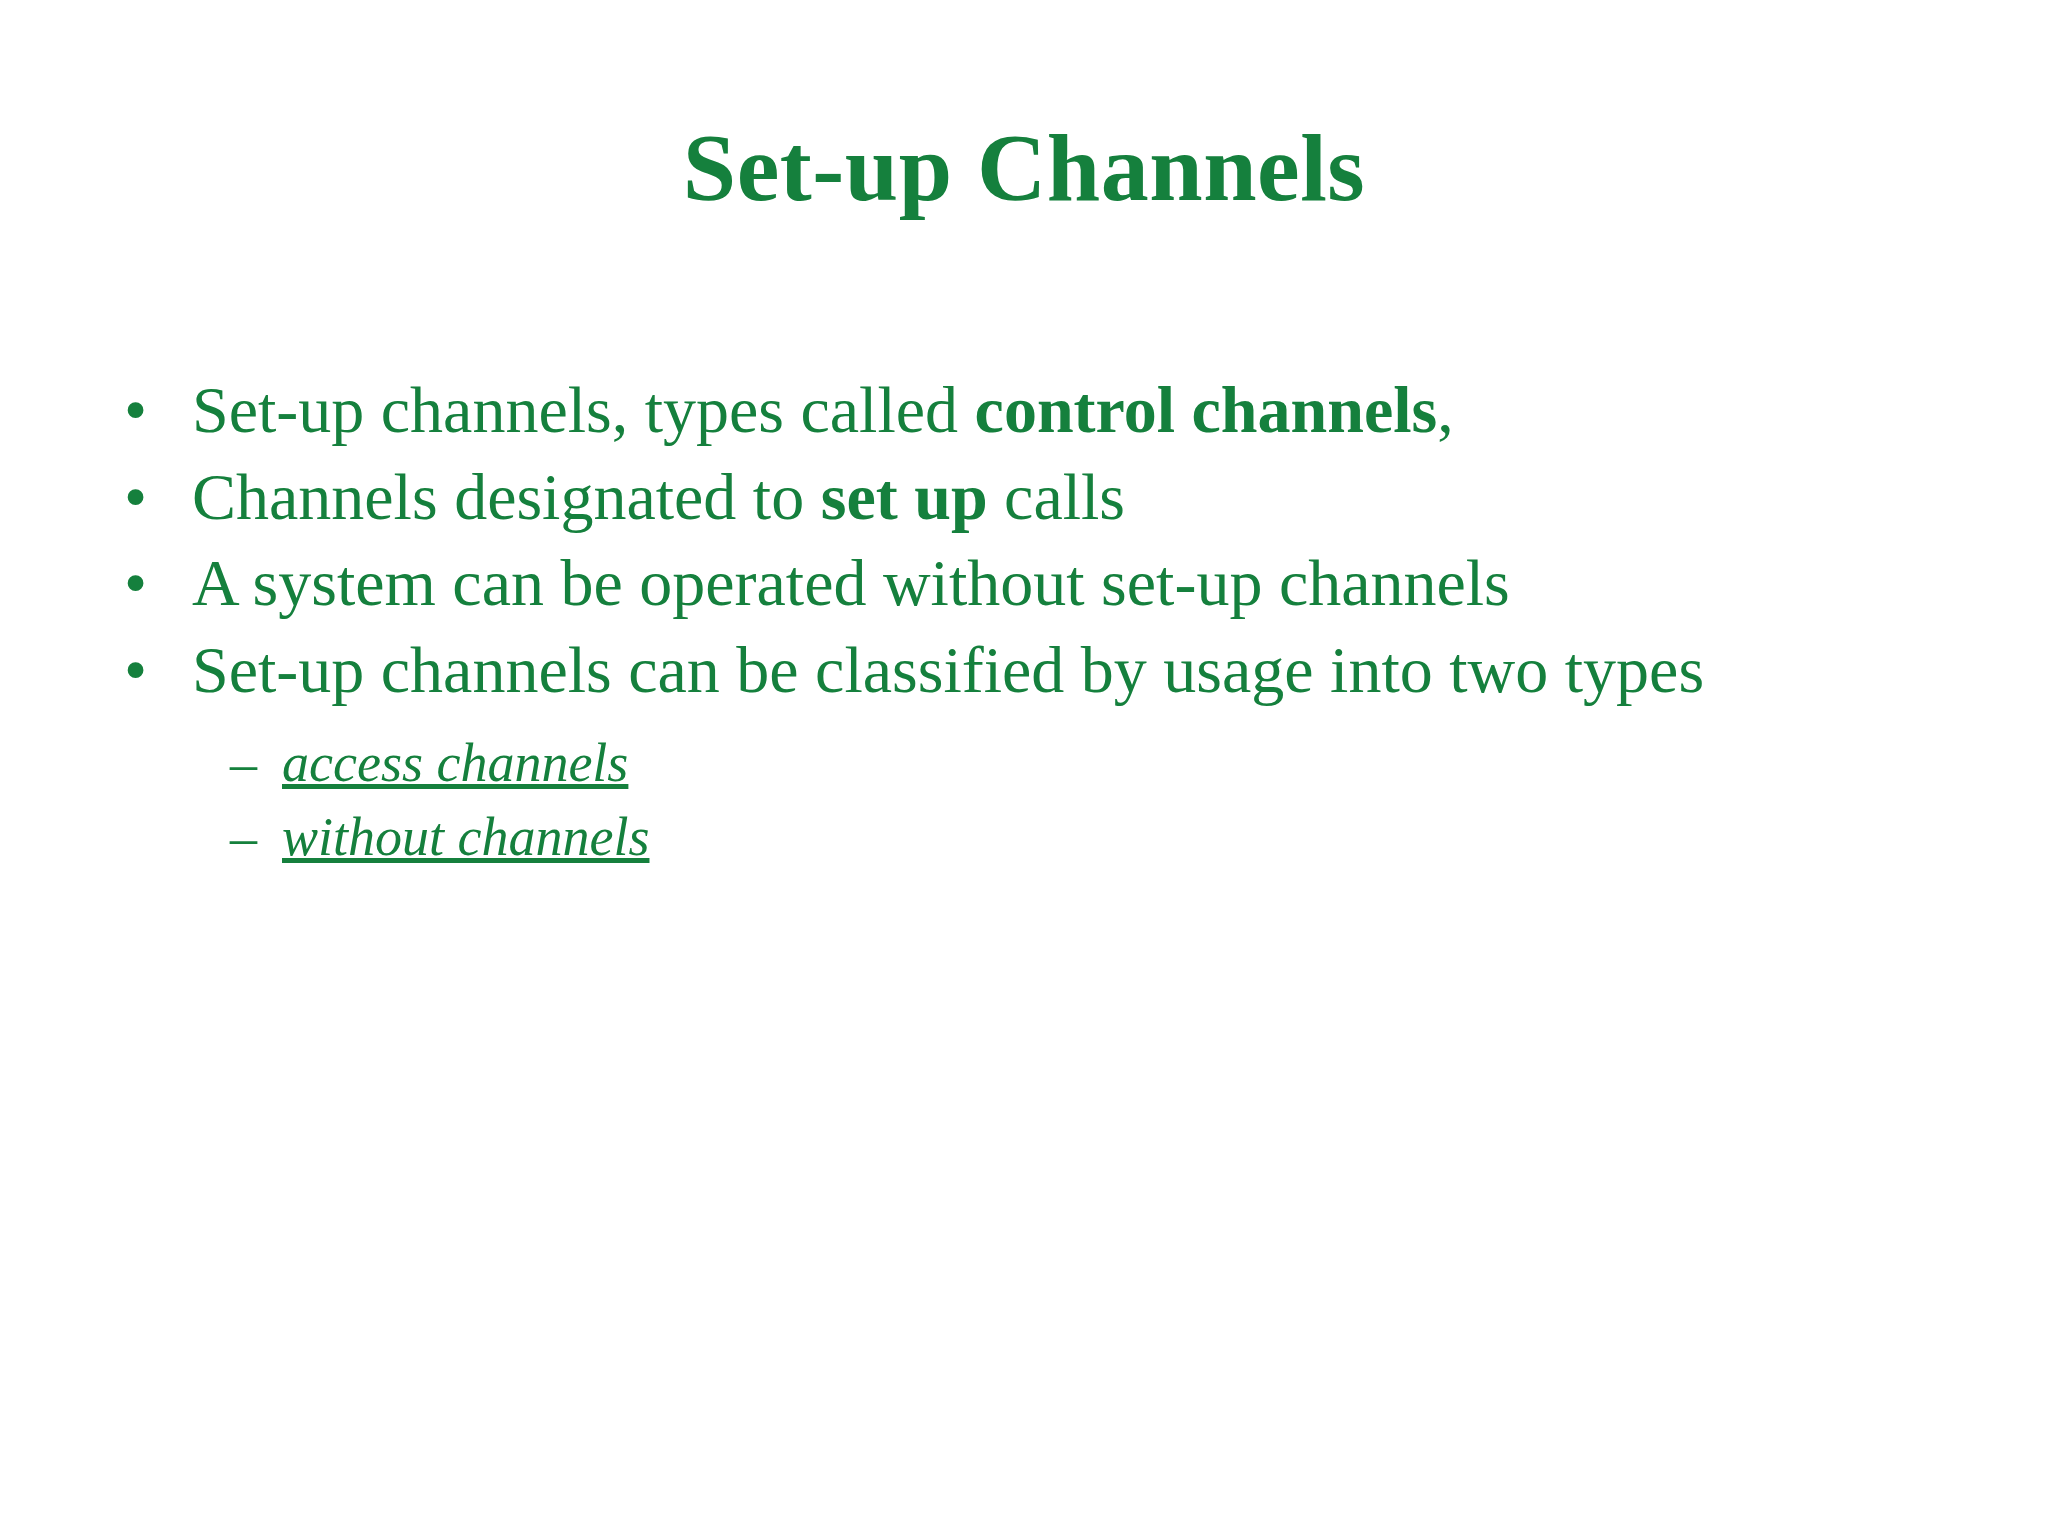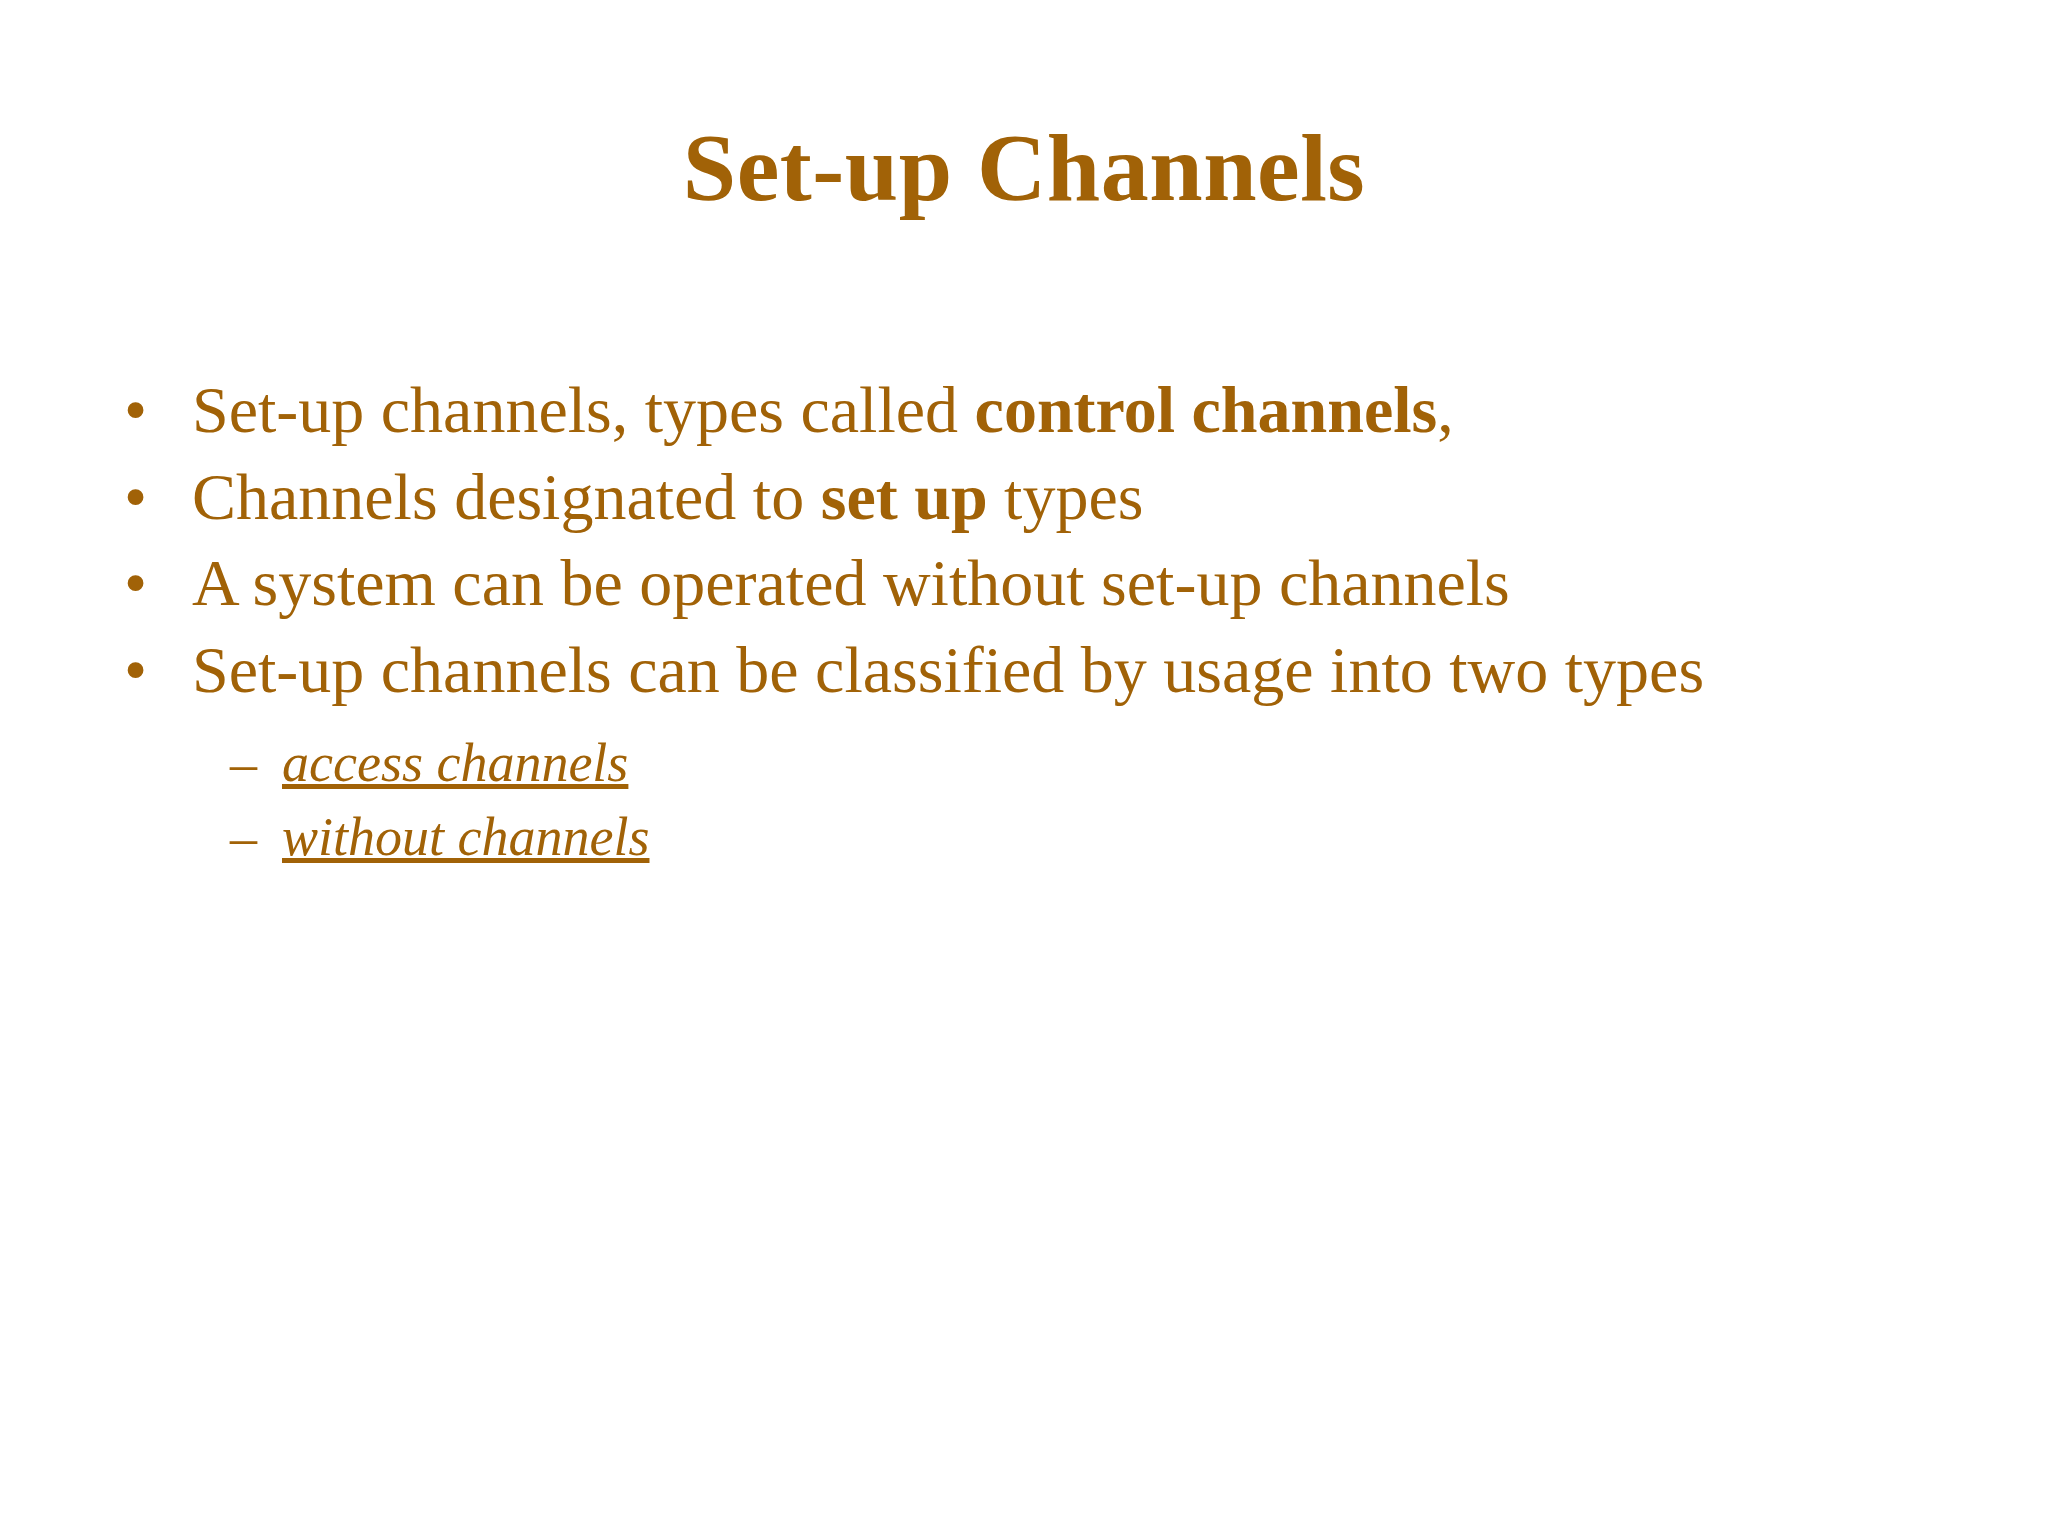--- a/index.html
+++ b/index.html
@@ -9,21 +9,21 @@
     background: #ffffff;
   }
 
   #slide {
     position: relative;
     width: 2048px;
     height: 1384px;
     background: #ffffff;
     overflow: hidden;
     font-family: "Liberation Serif", "DejaVu Serif", serif;
-    color: #a16207;
+    color: #15803d;
     -webkit-font-smoothing: antialiased;
   }
 
   
   #slide-title {
     position: absolute;
     top: 118px;
     left: 0;
     width: 2048px;
     text-align: center;
@@ -109,21 +109,21 @@
 
   <div id="body-list">
 
     <div class="bullet-row">
       <span class="bullet-marker">•</span>
       <span class="bullet-text"><span>Set-up channels, types called </span><span class="em-bold-italic">control channels</span><span>,</span></span>
     </div>
 
     <div class="bullet-row">
       <span class="bullet-marker">•</span>
-      <span class="bullet-text"><span>Channels designated to </span><span class="em-bold">set up</span><span> types</span></span>
+      <span class="bullet-text"><span>Channels designated to </span><span class="em-bold">set up</span><span> calls</span></span>
     </div>
 
     <div class="bullet-row">
       <span class="bullet-marker">•</span>
       <span class="bullet-text">A system can be operated without set-up channels</span>
     </div>
 
     <div class="bullet-row">
       <span class="bullet-marker">•</span>
       <span class="bullet-text">Set-up channels can be classified by usage into two types</span>

